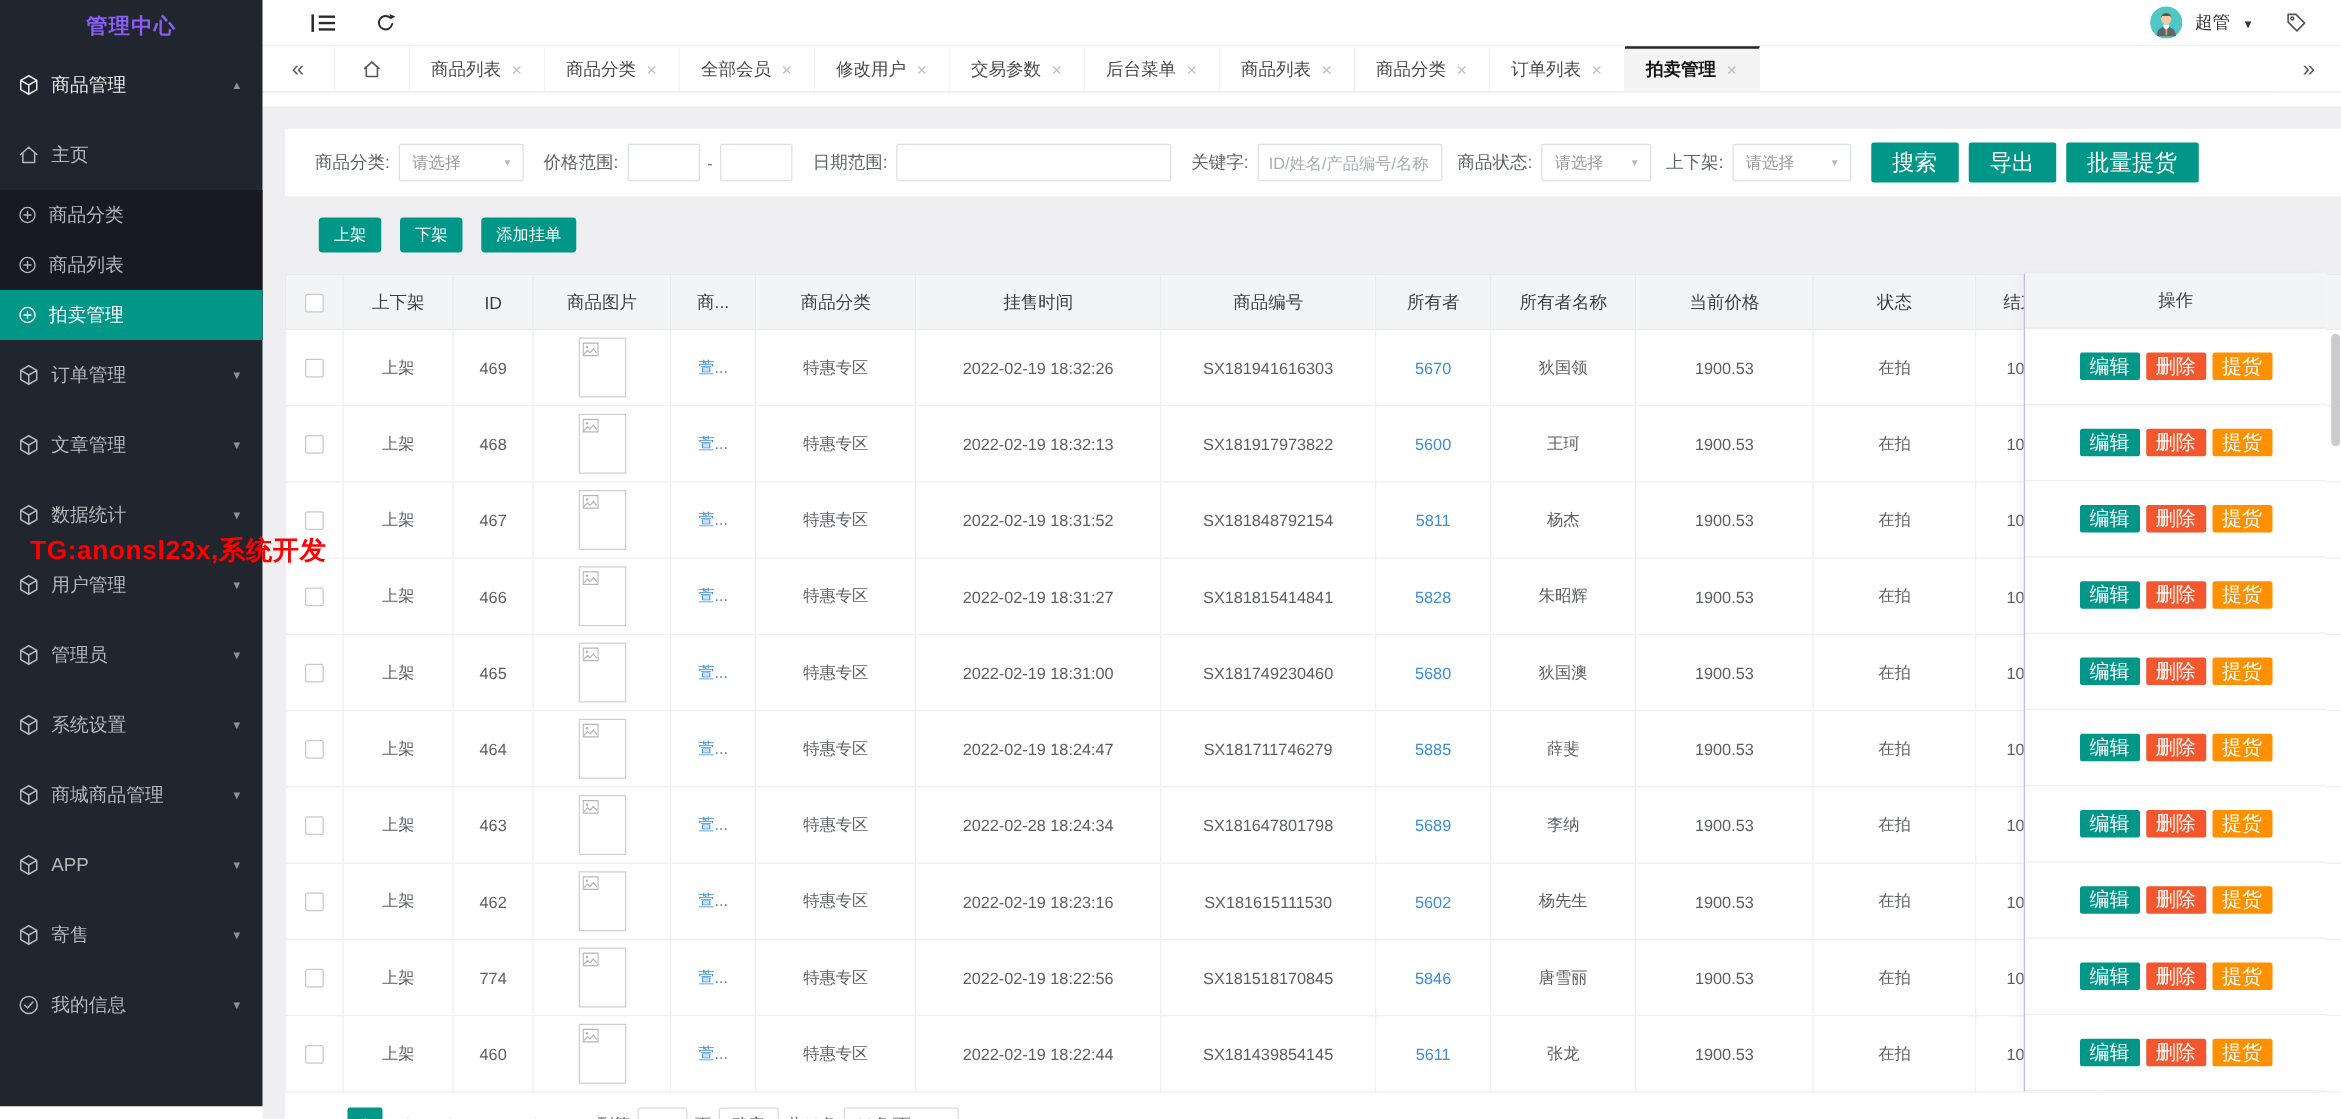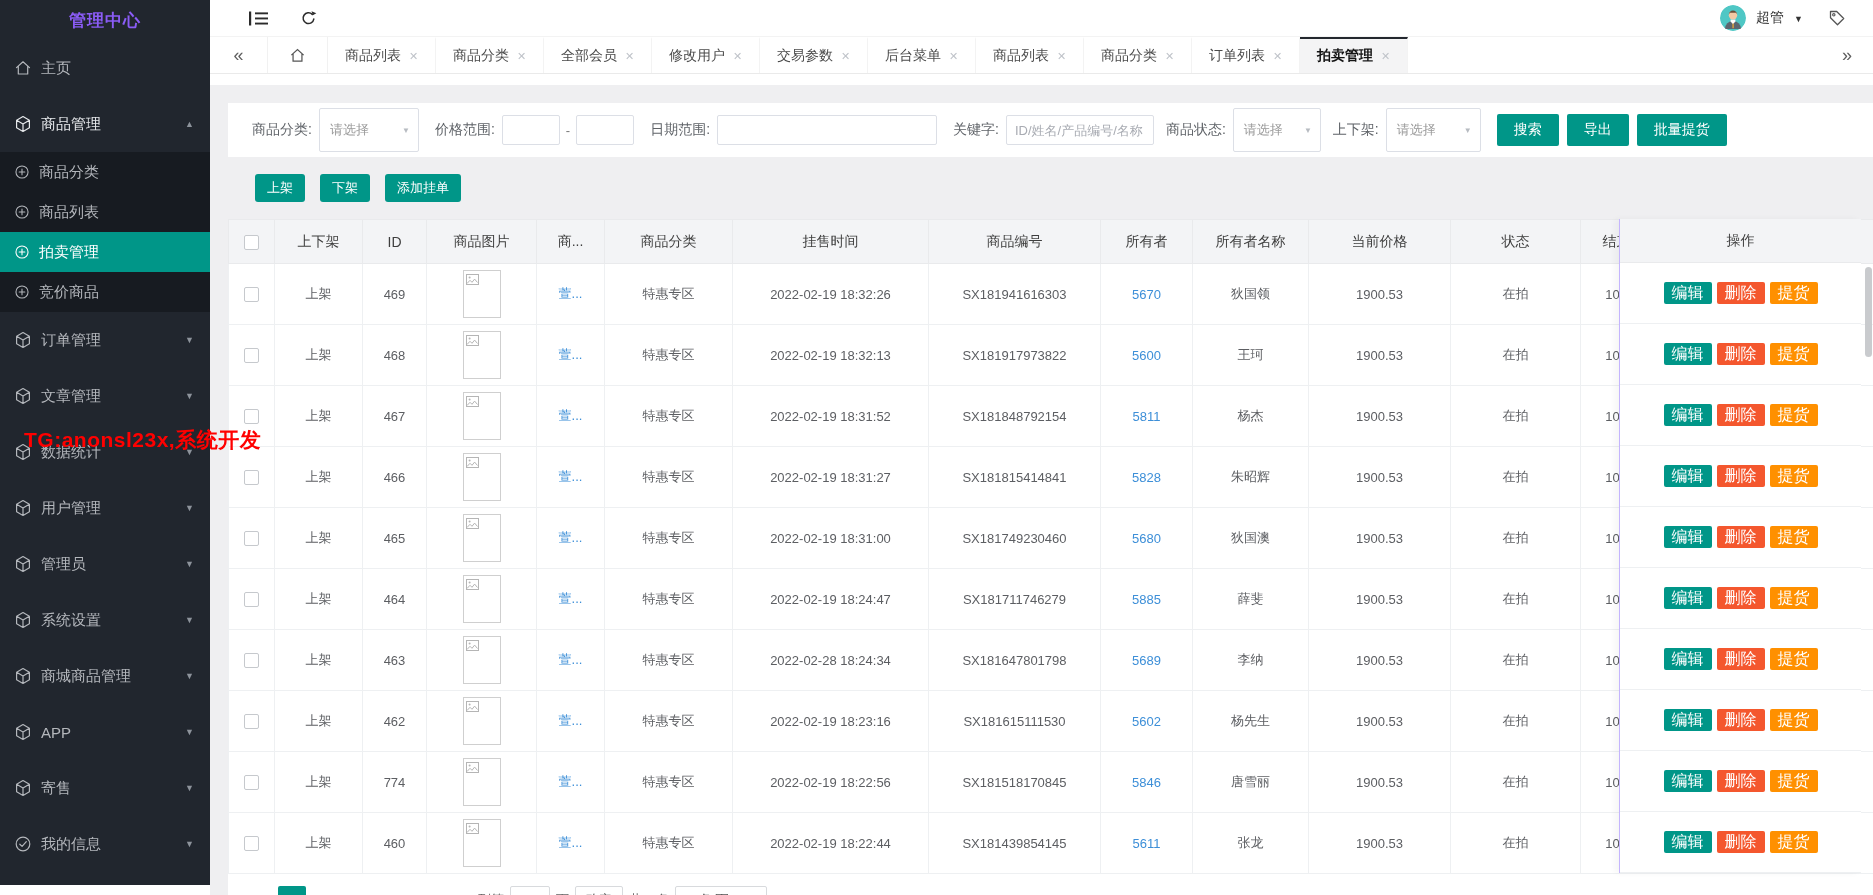--- a/index.html
+++ b/index.html
@@ -55,32 +55,32 @@
   .tab.active { background:#f4f4f5; border-top:2px solid #23272e; font-weight:bold; color:#141414; }
   .tab-nav-next { position:absolute; right:0; top:0; width:52px; height:100%; display:flex;
     align-items:center; justify-content:center; font-size:18px; color:#5f5f5f; cursor:pointer; background:#fff; }
 
   
   .content { position:absolute; left:210px; top:74px; right:0; bottom:0; background:#efeff1;margin-top:11px; }
 
   .filter-card { margin:18px 0 0 18px; height:54px; background:#fff; display:flex;
     align-items:center; padding-left:24px; }
   .f-label { font-size:14px; color:#5f6368; margin-right:7px; white-space:nowrap; }
-  .f-select { position:relative; width:100px; height:44px; border:1px solid #dcdfe6;
+  .f-select { position:relative; width:100px; height:30px; border:1px solid #dcdfe6;
     border-radius:2px; background:#fff; display:flex; align-items:center; padding-left:10px;
     font-size:13px; color:#999; cursor:pointer; }
   .f-select .sel-caret { position:absolute; right:8px; font-size:8px; color:#b7bbc1; }
   .f-input { height:30px; border:1px solid #dcdfe6; border-radius:2px; background:#fff;
     font-size:13px; color:#333; padding:0 8px; outline:none;
     font-family:"Liberation Sans","DejaVu Sans",sans-serif; }
   .f-input::placeholder { color:#a8abb2; }
   .gap8{width:8px;} .gap12{width:12px;} .gap16{width:16px;}
   .dash { color:#777; margin:0 6px; font-size:13px; }
   .btn { height:32px; background:#009688; color:#fff; border:none; border-radius:2px;
-    font-size:14px; padding:0 17px; cursor:pointer; white-space:nowrap;
+    font-size:18px; padding:0 17px; cursor:pointer; white-space:nowrap;
     font-family:"Liberation Sans","DejaVu Sans",sans-serif; }
 
   .toolbar { margin:17px 0 0 45px; display:flex; gap:15px; }
   .btn-sm { height:28px; background:#009688; color:#fff; border:none; border-radius:3px;
     font-size:13px; padding:0 12px; cursor:pointer; white-space:nowrap;
     font-family:"Liberation Sans","DejaVu Sans",sans-serif; }
 
   
   .table-card { position:relative; margin:17px 0 0 18px; width:calc(100% - 18px);
     background:#fff; }
@@ -129,37 +129,37 @@
     border-radius:2px; display:flex; align-items:center; padding-left:8px; color:#555;
     cursor:pointer; background:#fff; }
   .pg-select .sel-caret { position:absolute; right:7px; font-size:8px; color:#b7bbc1; }
 </style>
 </head>
 <body>
 
 <div class="sidebar">
   <div class="sb-title">管理中心</div>
   <div id="menu">
+      <div class="menu-item bright">
+    <span class="mi-icon">
+          <svg viewBox="0 0 18 18">
+            <path d="M9 1.6 L15.4 5.3 V12.7 L9 16.4 L2.6 12.7 V5.3 Z M2.6 5.3 L9 9 L15.4 5.3 M9 9 V16.4"></path>
+          </svg>
+        </span>
+    <span class="mi-label">商品管理</span>
+    <span class="mi-caret">▲</span>
+  </div>
       <div class="menu-item">
     <span class="mi-icon">
           <svg viewBox="0 0 18 18">
             <path d="M2.5 8.6 L9 2.8 L15.5 8.6 M4.3 7.2 V15 H13.7 V7.2"></path>
           </svg>
         </span>
     <span class="mi-label">主页</span>
     <span class="mi-caret"></span>
-  </div>
-      <div class="menu-item bright">
-    <span class="mi-icon">
-          <svg viewBox="0 0 18 18">
-            <path d="M9 1.6 L15.4 5.3 V12.7 L9 16.4 L2.6 12.7 V5.3 Z M2.6 5.3 L9 9 L15.4 5.3 M9 9 V16.4"></path>
-          </svg>
-        </span>
-    <span class="mi-label">商品管理</span>
-    <span class="mi-caret">▲</span>
   </div>
       <div class="submenu">
         <div class="menu-item">
     <span class="mi-icon">
             <svg viewBox="0 0 18 18">
               <circle cx="9" cy="9" r="6.8"></circle>
               <path d="M9 5.8 V12.2 M5.8 9 H12.2"></path>
             </svg>
           </span>
     <span class="mi-label">商品分类</span>
@@ -176,30 +176,20 @@
     <span class="mi-caret"></span>
   </div>
         <div class="menu-item active">
     <span class="mi-icon">
             <svg viewBox="0 0 18 18">
               <circle cx="9" cy="9" r="6.8"></circle>
               <path d="M9 5.8 V12.2 M5.8 9 H12.2"></path>
             </svg>
           </span>
     <span class="mi-label">拍卖管理</span>
-    <span class="mi-caret"></span>
-  </div>
-        <div class="menu-item">
-    <span class="mi-icon">
-            <svg viewBox="0 0 18 18">
-              <circle cx="9" cy="9" r="6.8"></circle>
-              <path d="M9 5.8 V12.2 M5.8 9 H12.2"></path>
-            </svg>
-          </span>
-    <span class="mi-label">竞价商品</span>
     <span class="mi-caret"></span>
   </div>
       </div>
       <div class="menu-item">
     <span class="mi-icon">
           <svg viewBox="0 0 18 18">
             <path d="M9 1.6 L15.4 5.3 V12.7 L9 16.4 L2.6 12.7 V5.3 Z M2.6 5.3 L9 9 L15.4 5.3 M9 9 V16.4"></path>
           </svg>
         </span>
     <span class="mi-label">订单管理</span>

